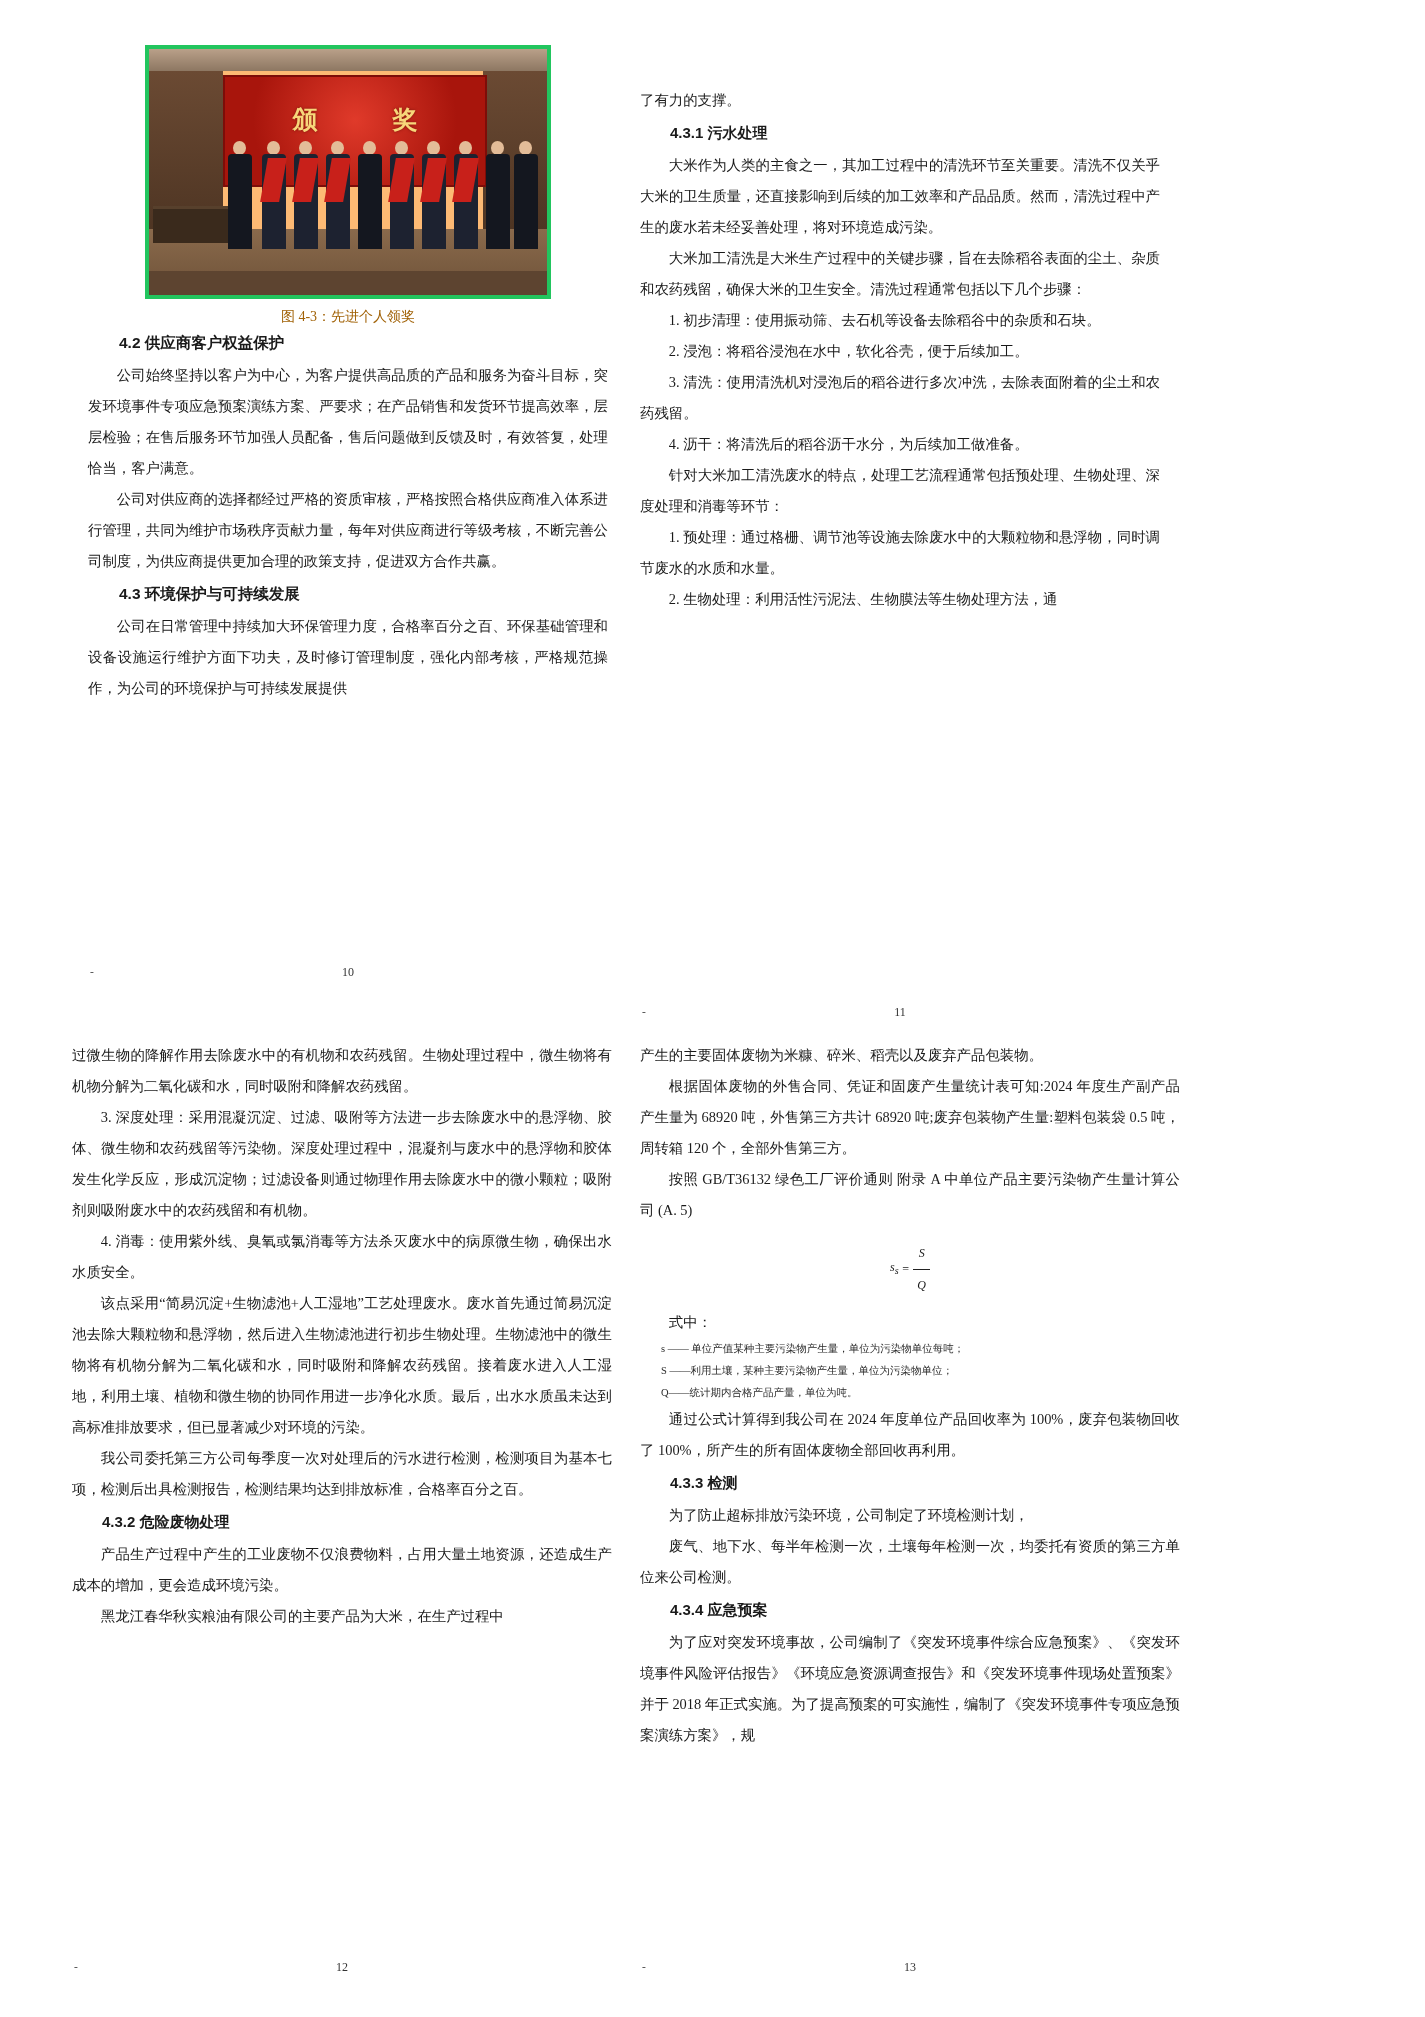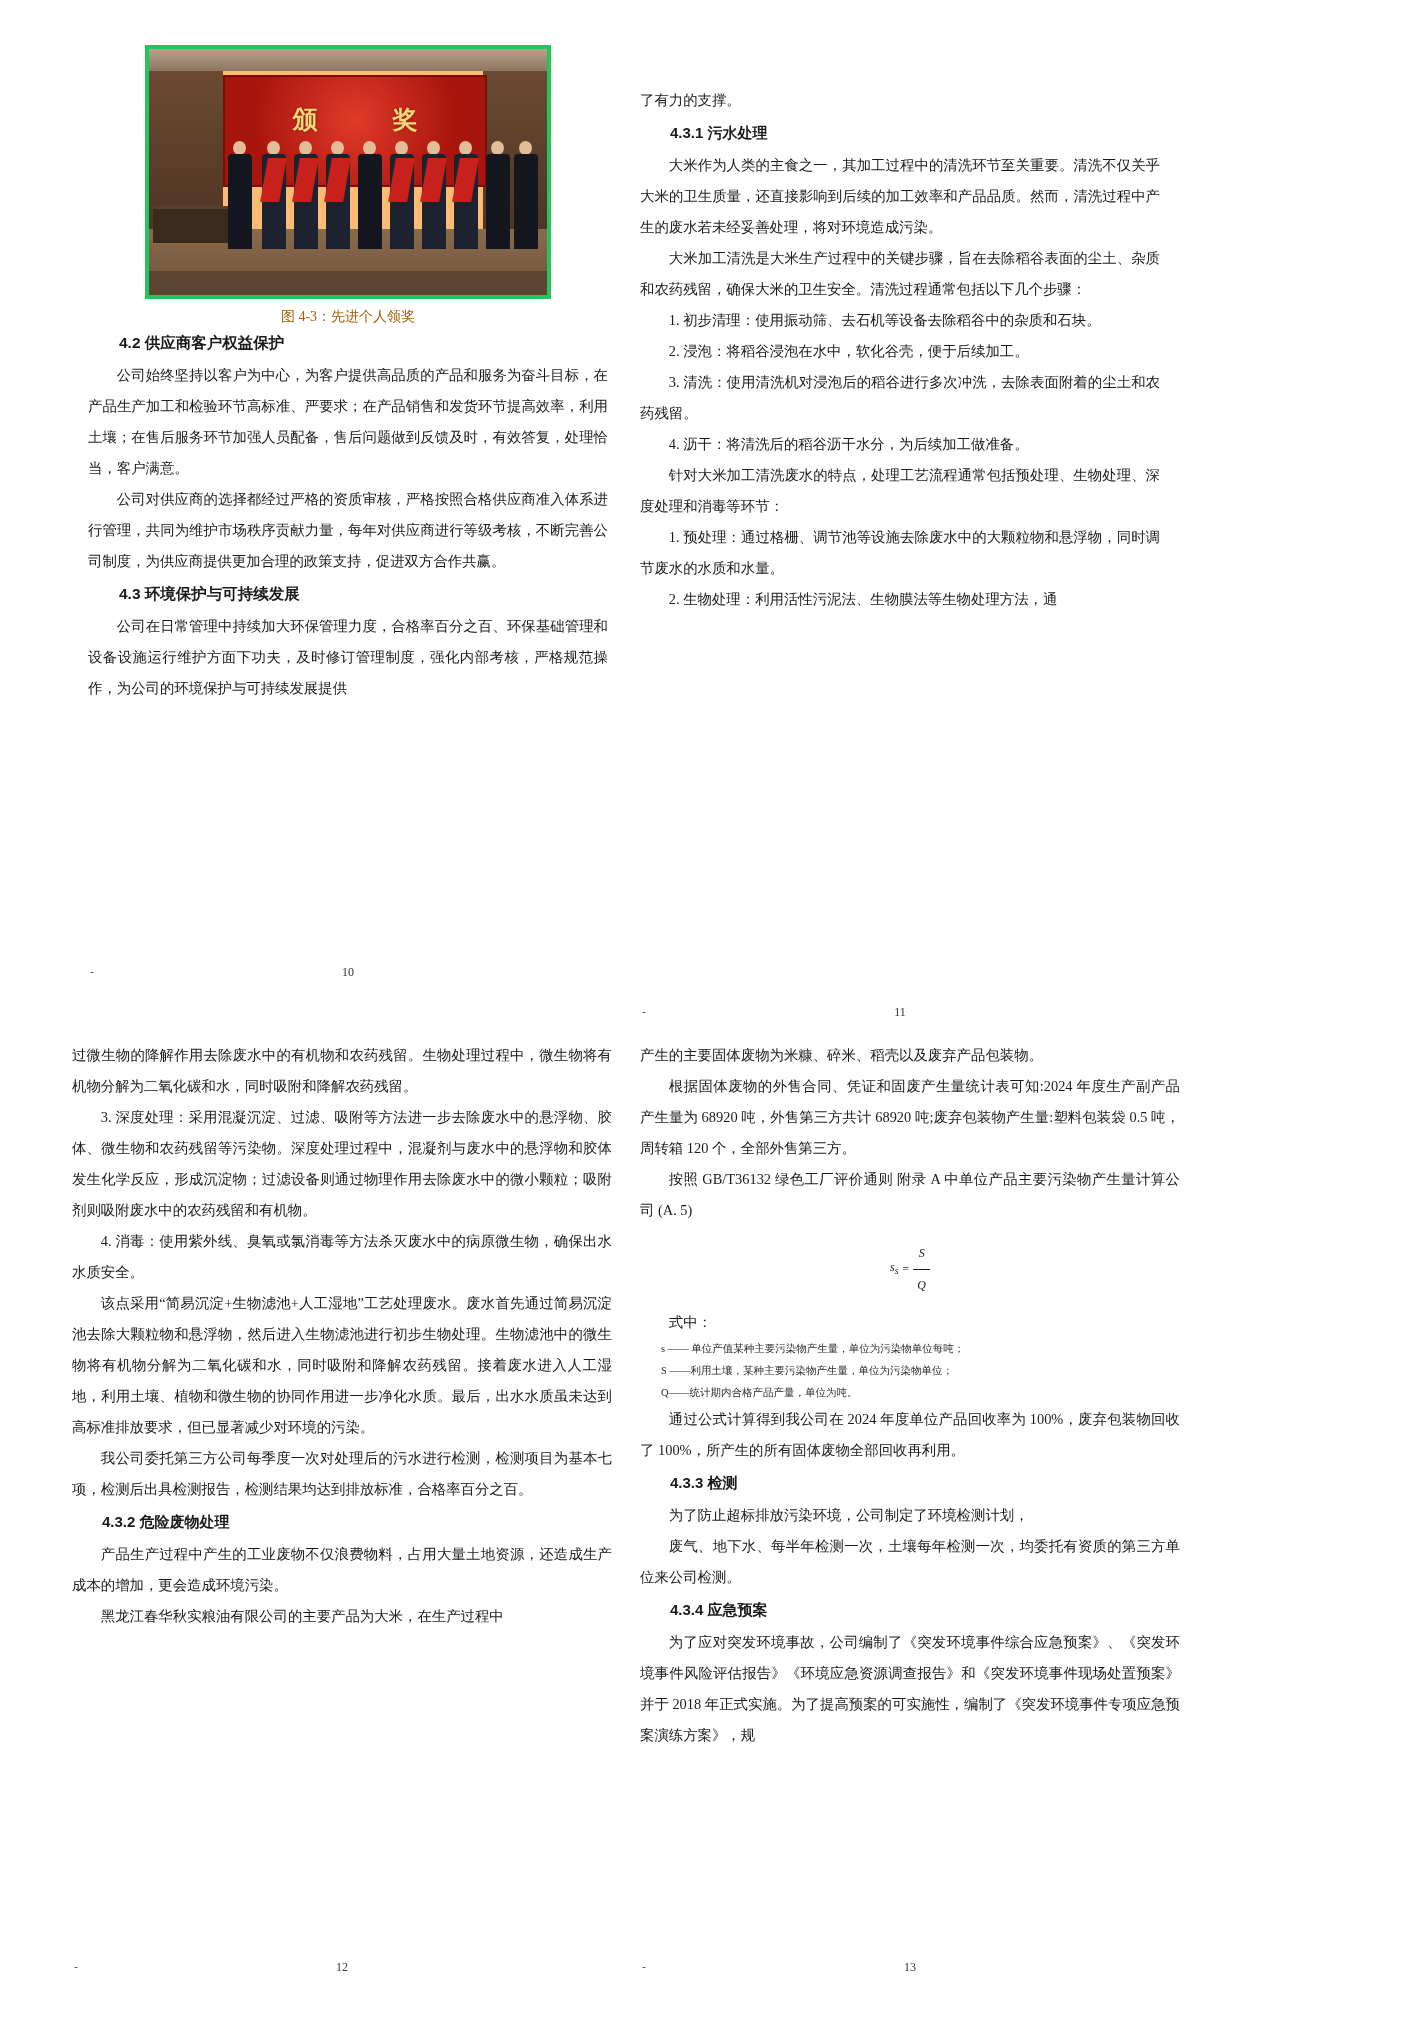--- a/index.html
+++ b/index.html
@@ -268,21 +268,21 @@
               <span class="body"></span>
             </div>
         </div>
         <div class="ph-floor"></div>
       </div>
       <div class="fig-caption">图 4-3：先进个人领奖</div>
     </div>
 
     <div class="body-text">
       <h3 class="heading">4.2 供应商客户权益保护</h3>
-      <p class="para">公司始终坚持以客户为中心，为客户提供高品质的产品和服务为奋斗目标，在产品生产加工和检验环节高标准、严要求；在产品销售和发货环节提高效率，利用土壤；在售后服务环节加强人员配备，售后问题做到反馈及时，有效答复，处理恰当，客户满意。</p>
+      <p class="para">公司始终坚持以客户为中心，为客户提供高品质的产品和服务为奋斗目标，突发环境事件专项应急预案演练方案、严要求；在产品销售和发货环节提高效率，层层检验；在售后服务环节加强人员配备，售后问题做到反馈及时，有效答复，处理恰当，客户满意。</p>
       <p class="para">公司对供应商的选择都经过严格的资质审核，严格按照合格供应商准入体系进行管理，共同为维护市场秩序贡献力量，每年对供应商进行等级考核，不断完善公司制度，为供应商提供更加合理的政策支持，促进双方合作共赢。</p>
       <h3 class="heading">4.3 环境保护与可持续发展</h3>
       <p class="para">公司在日常管理中持续加大环保管理力度，合格率百分之百、环保基础管理和设备设施运行维护方面下功夫，及时修订管理制度，强化内部考核，严格规范操作，为公司的环境保护与可持续发展提供</p>
     </div>
 
     <div class="footer">
       <span class="dash">-</span>
       <div class="pageno">10</div>
     </div>
   </div>

